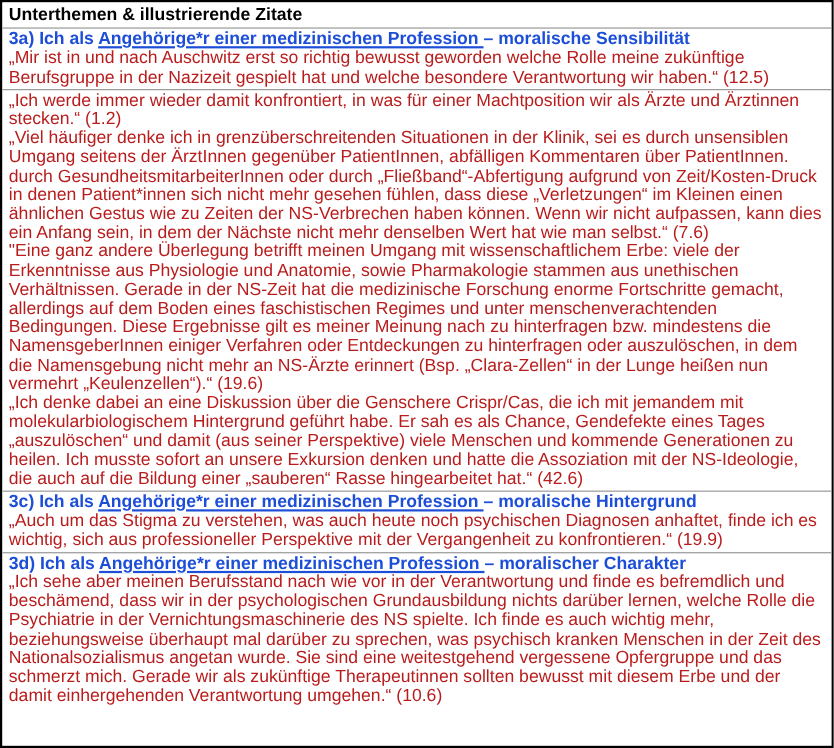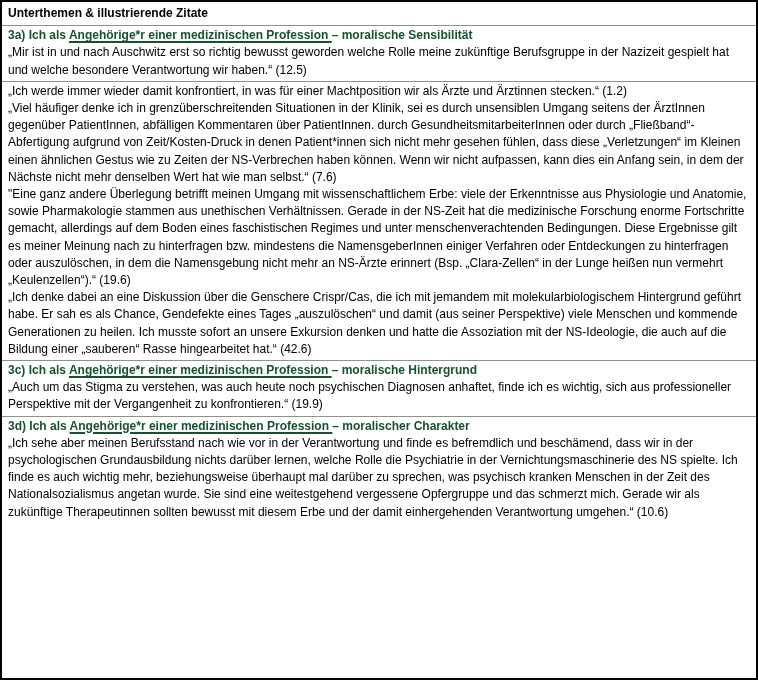--- a/index.html
+++ b/index.html
@@ -8,50 +8,50 @@
     background: #ffffff;
   }
   .page {
     width: 758px;
     height: 680px;
     box-sizing: border-box;
     background: #ffffff;
     border: 2px solid #000000;
     overflow: hidden;
     font-family: "Liberation Sans", sans-serif;
-    font-size: 12px;
+    font-size: 16px;
     line-height: 17.2px;
     color: #1a1a1a;
   }
   .row {
     box-sizing: border-box;
     padding: 1px 6px 2px 6px;
     border-bottom: 1px solid #909090;
   }
   .row:last-child {
     border-bottom: none;
   }
   .header-row {
     padding: 3px 6px 3px 6px;
     font-weight: bold;
     color: #000000;
   }
   .section-heading {
     font-weight: bold;
-    color: #14532d;
+    color: #1d4ed8;
     margin: 0;
   }
   .section-heading .underlined {
     text-decoration: underline;
     text-decoration-thickness: 1.5px;
     text-underline-offset: 2px;
   }
   p.quote {
     margin: 0;
-    color: #000000;
+    color: #b91c1c;
   }
 </style>
 </head>
 <body>
 
 <div class="page">
 
   <div class="row header-row">
     <span>Unterthemen &amp; illustrierende Zitate</span>
   </div>

